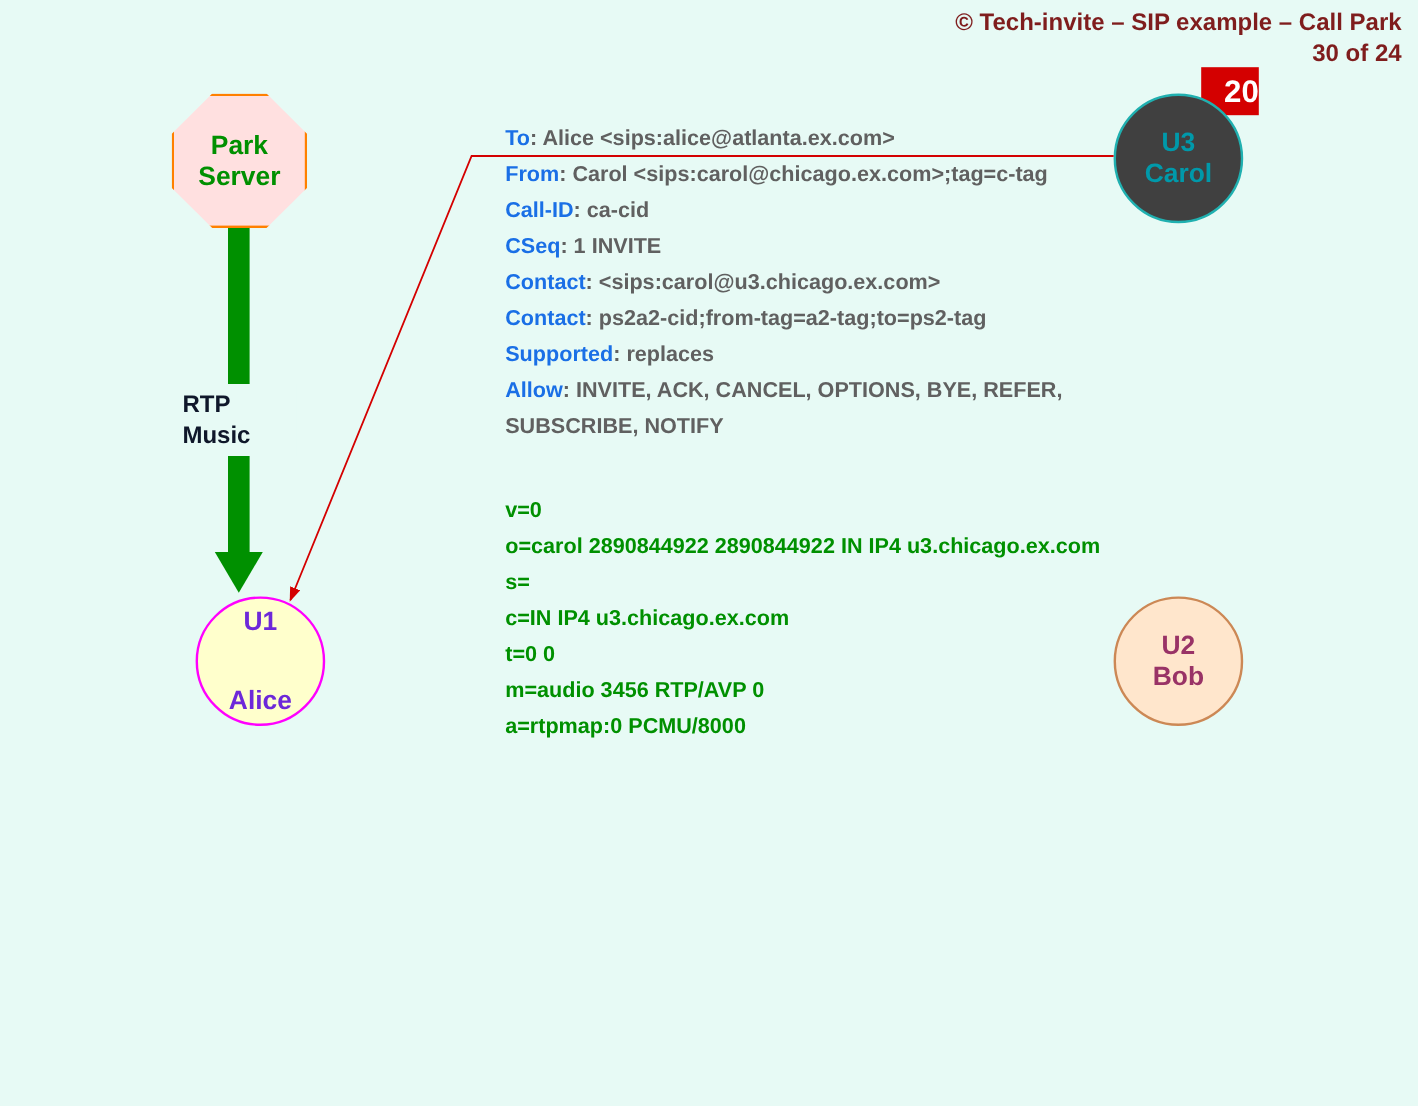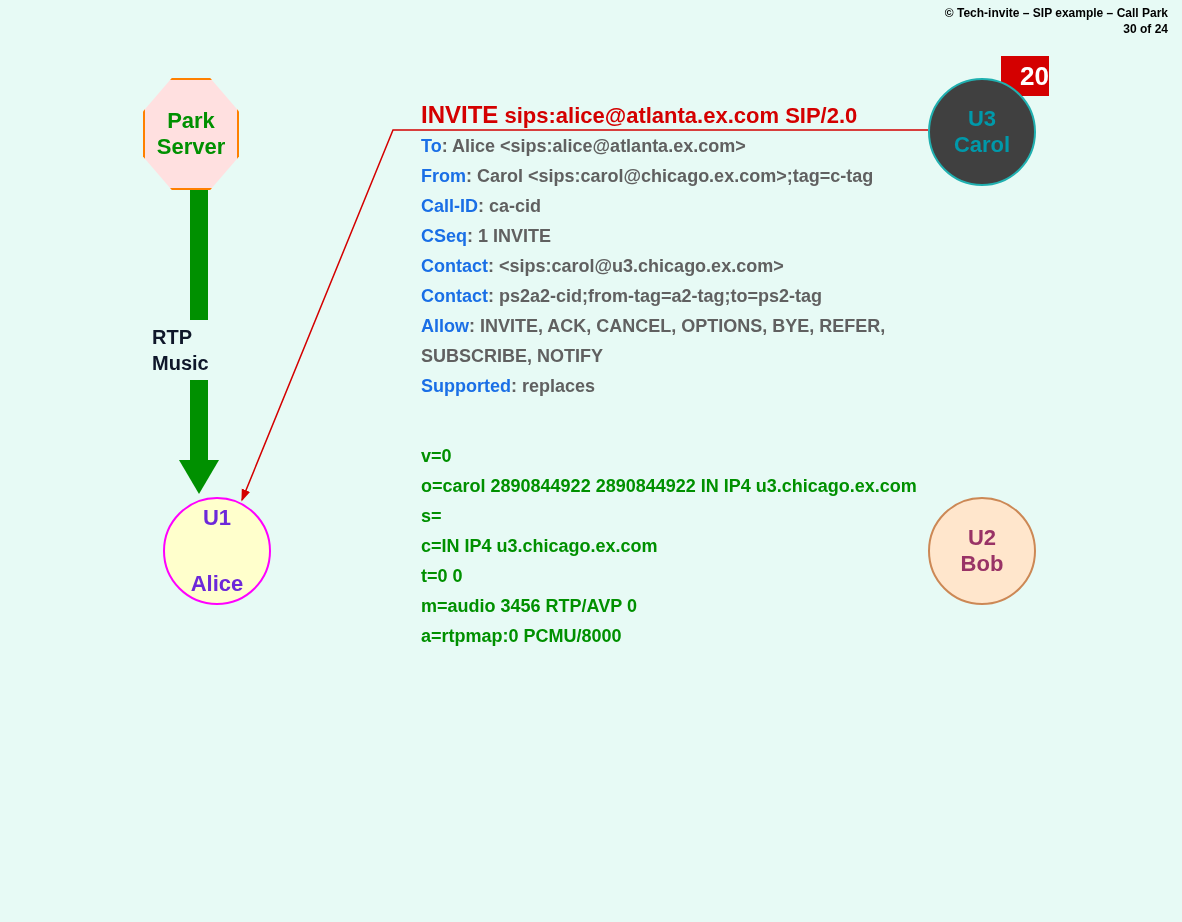--- a/index.html
+++ b/index.html
@@ -10,22 +10,22 @@
     background: #e7faf5;
     font-family: Arial, Helvetica, sans-serif;
     position: relative;
     overflow: hidden;
   }
   .header-text {
     position: absolute;
     top: 6px;
     right: 14px;
     text-align: right;
-    color: #000000;
-    font-size: 12px;
+    color: #7f1d1d;
+    font-size: 20px;
     line-height: 1.3;
     font-weight: bold;
   }
   .step-badge {
     position: absolute;
     top: 56px;
     left: 1001px;
     width: 48px;
     height: 40px;
     background: #d40000;
@@ -34,21 +34,21 @@
     font-weight: bold;
     text-align: right;
     line-height: 40px;
   }
 
   
   .park-server {
     position: absolute;
     left: 143px;
     top: 78px;
-    width: 96px;
+    width: 113px;
     height: 112px;
     background: #ffe0e0;
     border: 2px solid #ff8000;
     clip-path: polygon(30% 0%, 70% 0%, 100% 30%, 100% 70%, 70% 100%, 30% 100%, 0% 70%, 0% 30%);
     display: flex;
     flex-direction: column;
     align-items: center;
     justify-content: center;
     color: #009000;
     font-size: 22px;
@@ -216,31 +216,28 @@
 <svg class="red-arrow">
   <defs>
     <marker id="redhead" markerWidth="10" markerHeight="10" refX="7" refY="3" orient="auto">
       <path d="M0,0 L8,3 L0,6 Z" fill="#d40000"></path>
     </marker>
   </defs>
   <path d="M 928 130 L 393 130 L 242 500" stroke="#d40000" stroke-width="1.5" fill="none" marker-end="url(#redhead)"></path>
 </svg>
 
 <div class="msg">
-  <div class="title">
-    <span class="method">INVITE</span><span> sips:alice@atlanta.ex.com SIP/2.0</span>
-  </div>
   <div class="hline"><span class="hname">To</span><span>: Alice &lt;sips:alice@atlanta.ex.com&gt;</span></div>
   <div class="hline"><span class="hname">From</span><span>: Carol &lt;sips:carol@chicago.ex.com&gt;;tag=c-tag</span></div>
   <div class="hline"><span class="hname">Call-ID</span><span>: ca-cid</span></div>
   <div class="hline"><span class="hname">CSeq</span><span>: 1 INVITE</span></div>
   <div class="hline"><span class="hname">Contact</span><span>: &lt;sips:carol@u3.chicago.ex.com&gt;</span></div>
   <div class="hline"><span class="hname">Contact</span><span>: ps2a2-cid;from-tag=a2-tag;to=ps2-tag</span></div>
+  <div class="hline"><span class="hname">Supported</span><span>: replaces</span></div>
   <div class="hline"><span class="hname">Allow</span><span>: INVITE, ACK, CANCEL, OPTIONS, BYE, REFER, SUBSCRIBE, NOTIFY</span></div>
-  <div class="hline"><span class="hname">Supported</span><span>: replaces</span></div>
 
   <div class="sdp">
     <div>v=0</div>
     <div>o=carol  2890844922  2890844922  IN  IP4  u3.chicago.ex.com</div>
     <div>s=</div>
     <div>c=IN  IP4  u3.chicago.ex.com</div>
     <div>t=0  0</div>
     <div>m=audio  3456  RTP/AVP  0</div>
     <div>a=rtpmap:0  PCMU/8000</div>
   </div>

